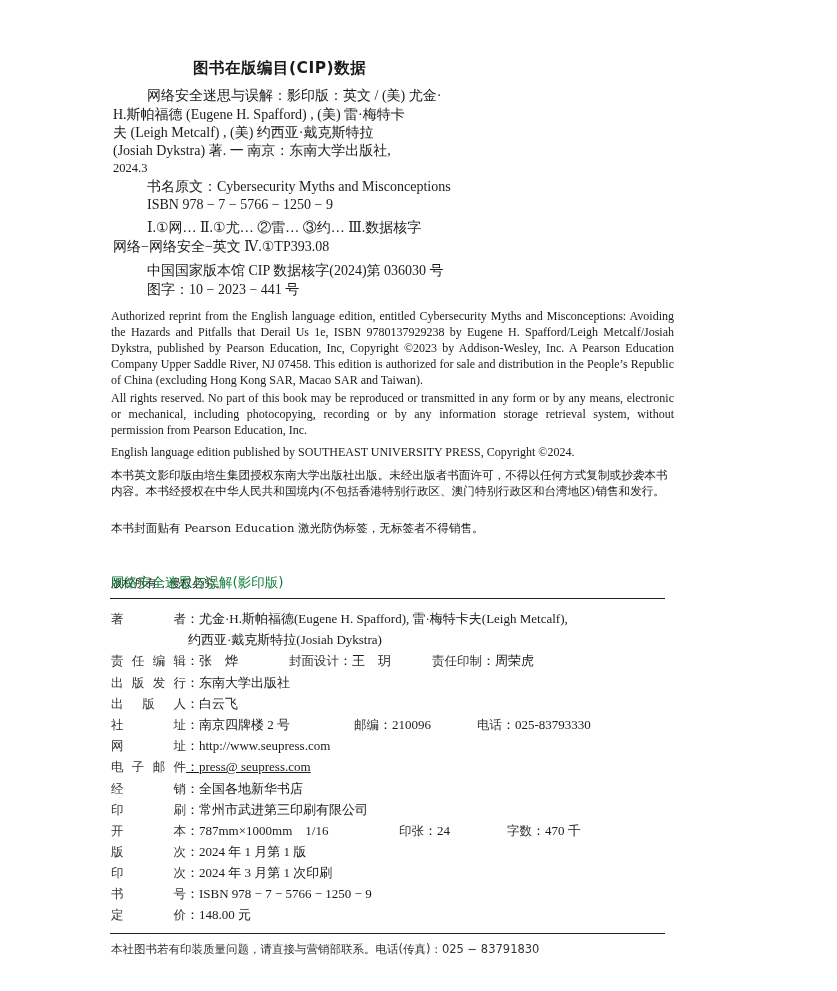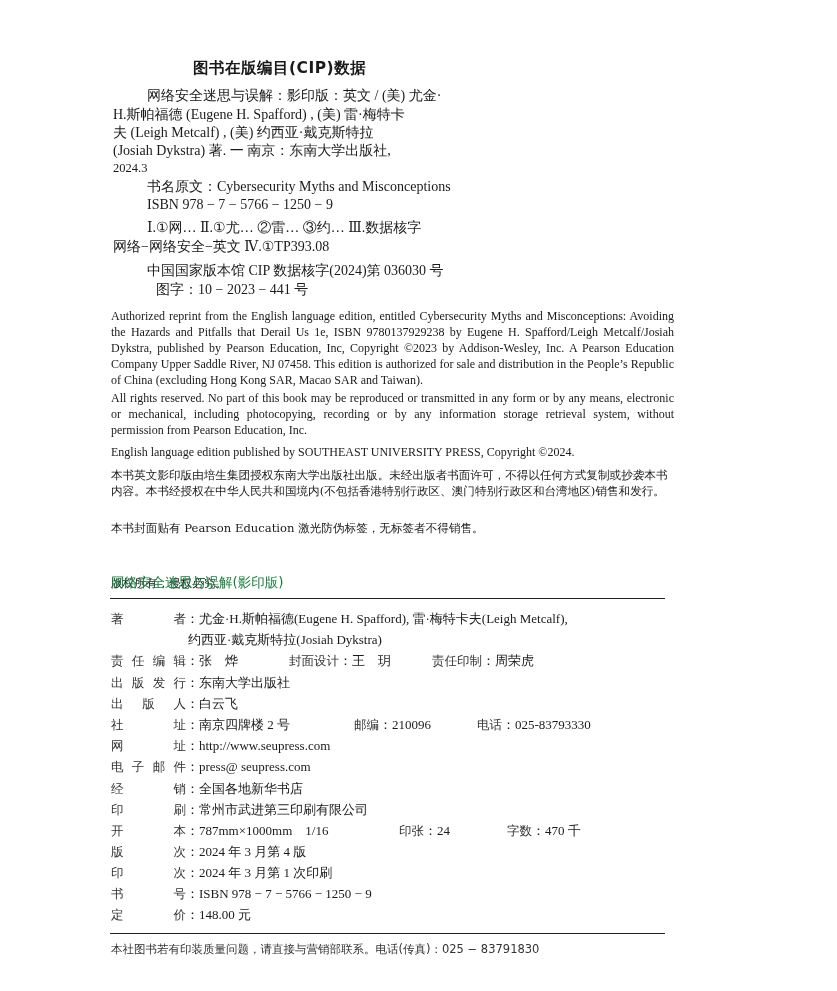--- a/index.html
+++ b/index.html
@@ -25,21 +25,21 @@
   <div class="abs cip-line" style="left:147px;top:87px;">网络安全迷思与误解：影印版：英文 / (美) 尤金·</div>
   <div class="abs cip-line" style="left:113px;top:106px;">H.斯帕福德 (Eugene H. Spafford) , (美) 雷·梅特卡</div>
   <div class="abs cip-line" style="left:113px;top:124px;">夫 (Leigh Metcalf) , (美) 约西亚·戴克斯特拉</div>
   <div class="abs cip-line" style="left:113px;top:142px;">(Josiah Dykstra) 著. 一 南京：东南大学出版社,</div>
   <div class="abs cip-line" style="left:113px;top:160px;font-size:12.5px;">2024.3</div>
   <div class="abs cip-line" style="left:147px;top:178px;">书名原文：Cybersecurity Myths and Misconceptions</div>
   <div class="abs cip-line" style="left:147px;top:196px;">ISBN 978 − 7 − 5766 − 1250 − 9</div>
   <div class="abs cip-line" style="left:147px;top:219px;">Ⅰ.①网…  Ⅱ.①尤… ②雷… ③约…   Ⅲ.数据核字</div>
   <div class="abs cip-line" style="left:113px;top:238px;">网络−网络安全−英文   Ⅳ.①TP393.08</div>
   <div class="abs cip-line" style="left:147px;top:262px;">中国国家版本馆 CIP 数据核字(2024)第 036030 号</div>
-  <div class="abs cip-line" style="left:156px;top:281px;">图字：10 − 2023 − 441 号</div>
+  <div class="abs cip-line" style="left:147px;top:281px;">图字：10 − 2023 − 441 号</div>
 </div>
 
 <div>
   <div class="abs en" style="top:308px;">Authorized reprint from the English language edition, entitled Cybersecurity Myths and Misconceptions: Avoiding the Hazards and Pitfalls that Derail Us 1e, ISBN 9780137929238 by Eugene H. Spafford/Leigh Metcalf/Josiah Dykstra, published by Pearson Education, Inc, Copyright ©2023 by Addison-Wesley, Inc. A Pearson Education Company Upper Saddle River, NJ 07458. This edition is authorized for sale and distribution in the People’s Republic of China (excluding Hong Kong SAR, Macao SAR and Taiwan).</div>
   <div class="abs en" style="top:390px;">All rights reserved. No part of this book may be reproduced or transmitted in any form or by any means, electronic or mechanical, including photocopying, recording or by any information storage retrieval system, without permission from Pearson Education, Inc.</div>
   <div class="abs en" style="top:444px;">English language edition published by SOUTHEAST UNIVERSITY PRESS, Copyright ©2024.</div>
   <div class="abs zh" style="top:467px;">本书英文影印版由培生集团授权东南大学出版社出版。未经出版者书面许可，不得以任何方式复制或抄袭本书内容。本书经授权在中华人民共和国境内(不包括香港特别行政区、澳门特别行政区和台湾地区)销售和发行。</div>
   <div class="abs zh" style="top:520px;">本书封面贴有 Pearson Education 激光防伪标签，无标签者不得销售。</div>
   <div class="abs zh" style="top:543px;margin-top:32px;">版权所有，侵权必究。</div>
 </div>
@@ -62,34 +62,34 @@
   </div>
   <div class="row" style="top:695px;">
     <span class="lbl">出版人</span><span>：</span><span class="val">白云飞</span>
   </div>
   <div class="row" style="top:716px;">
     <span class="lbl">社址</span><span>：</span><span class="val" style="display:inline-block;width:155px;">南京四牌楼 2 号</span><span class="lbl" style="width:auto;">邮编</span><span>：</span><span class="val" style="display:inline-block;width:85px;">210096</span><span class="lbl" style="width:auto;">电话</span><span>：</span><span class="val">025-83793330</span>
   </div>
   <div class="row" style="top:737px;">
     <span class="lbl">网址</span><span>：</span><span class="val">http://www.seupress.com</span>
   </div>
-  <div class="row" style="top:758px;">
+  <div class="row" style="top:758px;text-decoration:underline;">
     <span class="lbl">电子邮件</span><span>：</span><span class="val">press@ seupress.com</span>
   </div>
   <div class="row" style="top:780px;">
     <span class="lbl">经销</span><span>：</span><span class="val">全国各地新华书店</span>
   </div>
   <div class="row" style="top:801px;">
     <span class="lbl">印刷</span><span>：</span><span class="val">常州市武进第三印刷有限公司</span>
   </div>
   <div class="row" style="top:822px;">
     <span class="lbl">开本</span><span>：</span><span class="val" style="display:inline-block;width:200px;">787mm×1000mm　1/16</span><span class="lbl" style="width:auto;">印张</span><span>：</span><span class="val" style="display:inline-block;width:70px;">24</span><span class="lbl" style="width:auto;">字数</span><span>：</span><span class="val">470 千</span>
   </div>
   <div class="row" style="top:843px;">
-    <span class="lbl">版次</span><span>：</span><span class="val">2024 年 3 月第 4 版</span>
+    <span class="lbl">版次</span><span>：</span><span class="val">2024 年 1 月第 1 版</span>
   </div>
   <div class="row" style="top:864px;">
     <span class="lbl">印次</span><span>：</span><span class="val">2024 年 3 月第 1 次印刷</span>
   </div>
   <div class="row" style="top:885px;">
     <span class="lbl">书号</span><span>：</span><span class="val">ISBN 978 − 7 − 5766 − 1250 − 9</span>
   </div>
   <div class="row" style="top:906px;">
     <span class="lbl">定价</span><span>：</span><span class="val">148.00 元</span>
   </div>

